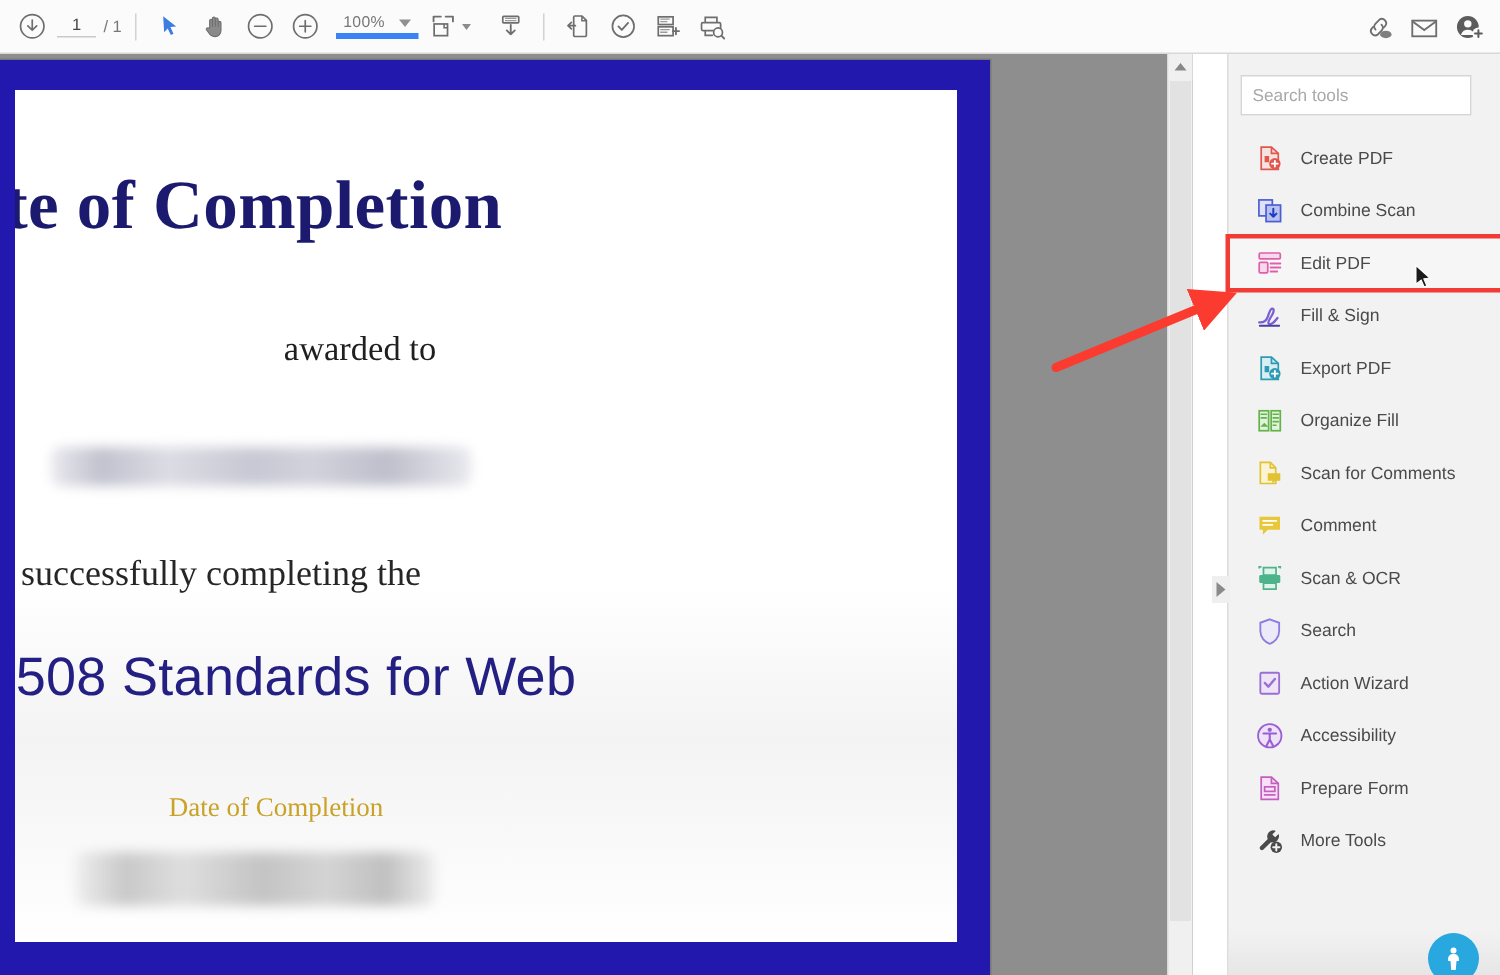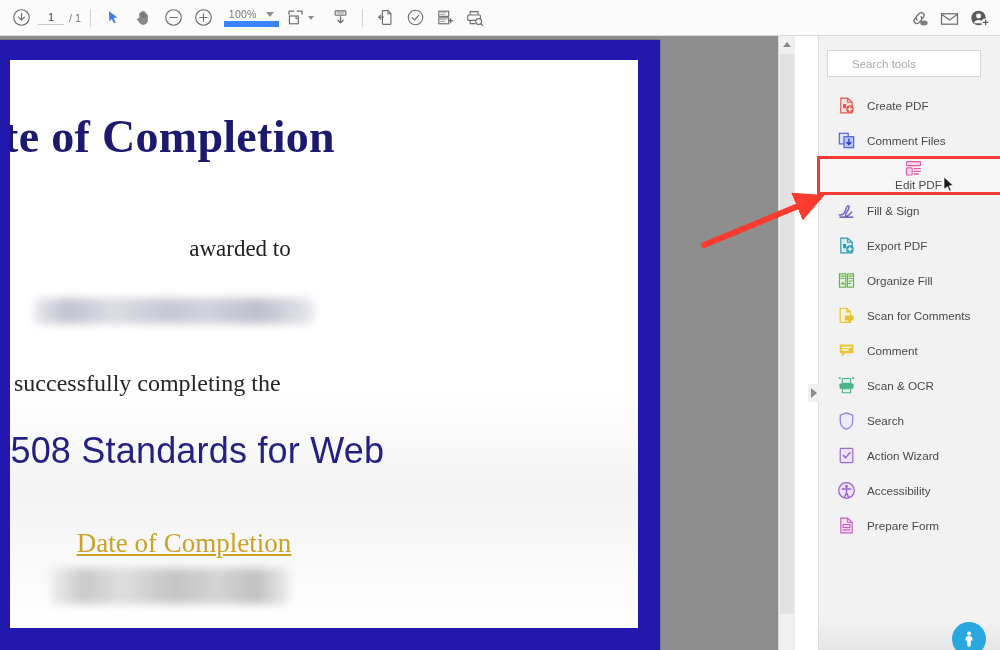--- a/index.html
+++ b/index.html
@@ -32,21 +32,21 @@
     margin-left: 2px; margin-right: 2px;
   }
   .page-cur {
     width: 26px; text-align: center; font-size: 11px; color: #444;
     border-bottom: 1px solid #c9c9c9; padding-bottom: 1px;
   }
   .page-sep { margin: 0 3px 0 5px; font-size: 11px; color: #777; }
   .page-tot { font-size: 11px; color: #777; }
   .zoombox {
     display: flex; align-items: center; margin-left: 6px; margin-right: 2px;
-    border-bottom: 6px solid #3b82f6; padding: 0 2px 1px 2px;
+    border-bottom: 4px solid #3b82f6; padding: 0 2px 1px 2px;
   }
   .zoom-val { font-size: 10.5px; color: #777; min-width: 33px; text-align: center; letter-spacing: .2px;}
   .caret-dn {
     width: 0; height: 0; margin-left: 7px; margin-right: 3px;
     border-left: 4px solid transparent; border-right: 4px solid transparent;
     border-top: 5px solid #909090;
   }
   .caret-sm {
     width: 0; height: 0; margin-left: 3px;
     border-left: 3.5px solid transparent; border-right: 3.5px solid transparent;
@@ -73,21 +73,21 @@
     background: linear-gradient(180deg,#ffffff 0%,#ffffff 58%,#f3f3f3 76%,#ffffff 100%);
     overflow: hidden;
   }
   .cert-title {
     position: absolute; left: -64px; top: 50px; width: 620px;
     font-family: "Liberation Serif", serif;
     font-weight: bold; font-size: 46px; color: #1c1a6e;
     letter-spacing: .3px; white-space: nowrap;
   }
   .cert-awarded {
-    position: absolute; left: 60px; top: 176px; width: 340px; text-align: center;
+    position: absolute; left: 60px; top: 160px; width: 340px; text-align: center;
     font-family: "Liberation Serif", serif; font-size: 23px; color: #1f1f1f;
   }
   .redact {
     position: absolute;
     background: linear-gradient(90deg,#e9e9ee 0%,#c2c2cf 12%,#dcdce4 28%,#c8c8d4 48%,#d2d2dc 62%,#bfbfcc 80%,#e8e8ee 100%);
     filter: blur(4px);
     border-radius: 7px;
   }
   .redact-name { left: 24px; top: 238px; width: 280px; height: 26px; }
   .redact-date { left: 40px; top: 508px; width: 240px; height: 36px;
@@ -97,21 +97,21 @@
     font-family: "Liberation Serif", serif; font-size: 24px; color: #262626;
     white-space: nowrap;
   }
   .cert-course {
     position: absolute; left: -30px; top: 370px; width: 560px;
     font-family: "Liberation Sans", sans-serif; font-size: 36px; color: #241f82;
     letter-spacing: .2px; white-space: nowrap;
   }
   .cert-date-label {
     position: absolute; left: 4px; top: 468px; width: 340px; text-align: center;
-    font-family: "Liberation Serif", serif; font-size: 27px; color: #c9a227; text-decoration: underline;
+    font-family: "Liberation Serif", serif; font-size: 18px; color: #c9a227;
   }
 
   
   .doc-scroll {
     position: absolute; right: 0; top: 0; width: 17px; height: 614px;
     background: #f0f0f0; border-left: 1px solid #d9d9d9;
   }
   .doc-scroll-up {
     position: absolute; left: 0; top: 0; width: 16px; height: 17px;
     background: #f0f0f0; display: flex; align-items: center; justify-content: center;
@@ -138,39 +138,38 @@
     background: #efefef; z-index: 6;
   }
   .tri-right {
     width: 0; height: 0;
     border-top: 5px solid transparent; border-bottom: 5px solid transparent;
     border-left: 6px solid #8a8a8a;
   }
   .search-tools {
     position: absolute; left: 8px; top: 14px; width: 154px; height: 27px;
     background: #ffffff; border: 1px solid #d6d6d6;
-    display: flex; align-items: center; padding-left: 24px;
+    display: flex; align-items: center; padding-left: 7px;
     font-size: 11.5px; color: #a8a8a8;
   }
   .tool-list { position: absolute; left: 0; top: 52px; width: 182px; }
   .tool-item {
     position: relative; height: 35px; display: flex; align-items: center;
     padding-left: 17px;
   }
   .tool-item .ti-icon {
     width: 20px; height: 20px; margin-right: 11px;
     display: flex; align-items: center; justify-content: center; flex: 0 0 auto;
   }
   .tool-item .ti-label {
     font-size: 11.7px; color: #4a4a4a; white-space: nowrap; text-align: center;
   }
   .tool-item.highlighted {
     outline: 3px solid #f23b35; outline-offset: -1px;
     background: #f6f6f6;
-    flex-direction: column;
   }
   .cursor-arrow {
     position: absolute; left: 943px; top: 176px; width: 12px; height: 18px; z-index: 9;
   }
   .fade-bottom {
     position: absolute; left: 0; bottom: 0; width: 182px; height: 30px;
     background: linear-gradient(180deg, rgba(242,242,242,0) 0%, #e6e6e6 100%);
     pointer-events: none;
   }
   .help-badge {
@@ -376,21 +375,21 @@
       </div>
 
       <div class="tool-item">
         <span class="ti-icon">
           <svg width="19" height="19" viewBox="0 0 20 20">
             <rect x="2.4" y="2.4" width="9.4" height="11.2" fill="#dfe2f7" stroke="#4a5fd4" stroke-width="1.2"></rect>
             <rect x="7.4" y="6" width="10.2" height="11.6" fill="#b9c2ef" stroke="#4a5fd4" stroke-width="1.2"></rect>
             <path d="M12.5 8.6v5.6M10.3 12l2.2 2.2L14.7 12" stroke="#1f3bbf" stroke-width="1.4" fill="none" stroke-linecap="round" stroke-linejoin="round"></path>
           </svg>
         </span>
-        <span class="ti-label">Comment Files</span>
+        <span class="ti-label">Combine Scan</span>
       </div>
 
       <div class="tool-item highlighted">
         <span class="ti-icon">
           <svg width="19" height="19" viewBox="0 0 20 20">
             <rect x="2.6" y="2.8" width="14.8" height="4.2" rx=".8" fill="#f6d9ec" stroke="#e05fa8" stroke-width="1.2"></rect>
             <rect x="2.6" y="9.4" width="6" height="7.4" rx=".8" fill="#f6d9ec" stroke="#e05fa8" stroke-width="1.2"></rect>
             <path d="M10.6 10.2h6.8M10.6 13h6.8M10.6 15.8h4.6" stroke="#e05fa8" stroke-width="1.4" stroke-linecap="round"></path>
           </svg>
         </span>
@@ -502,20 +501,30 @@
           <svg width="19" height="19" viewBox="0 0 20 20">
             <path d="M4 2.2h7.2L16 6.6v11.2H4z" fill="#f7e1f6" stroke="#c45fc0" stroke-width="1.2"></path>
             <path d="M11.2 2.2v4.4H16" fill="none" stroke="#c45fc0" stroke-width="1.2"></path>
             <rect x="6.4" y="9" width="7.2" height="3.2" stroke="#c45fc0" stroke-width="1.2" fill="none"></rect>
             <path d="M6.4 14.6h7.2" stroke="#c45fc0" stroke-width="1.3" stroke-linecap="round"></path>
           </svg>
         </span>
         <span class="ti-label">Prepare Form</span>
       </div>
 
+      <div class="tool-item">
+        <span class="ti-icon">
+          <svg width="19" height="19" viewBox="0 0 20 20">
+            <path d="M12.6 2.6a4.4 4.4 0 0 0-4 6.2L3.2 14.2a1.6 1.6 0 0 0 2.2 2.2l5.4-5.4a4.4 4.4 0 0 0 5.4-5.8l-2.4 2.4-2-2 2.4-2.4a4.4 4.4 0 0 0-1.6-.6z" fill="#4a4a4a"></path>
+            <circle cx="14.6" cy="14.6" r="4" fill="#4a4a4a"></circle>
+            <path d="M14.6 12.4v4.4M12.4 14.6h4.4" stroke="#f2f2f2" stroke-width="1.4" stroke-linecap="round"></path>
+          </svg>
+        </span>
+        <span class="ti-label">More Tools</span>
+      </div>
 
     </div>
 
     <div class="fade-bottom"></div>
   </div>
 
   <div class="panel-expander">
     <span class="tri-right"></span>
   </div>
 

